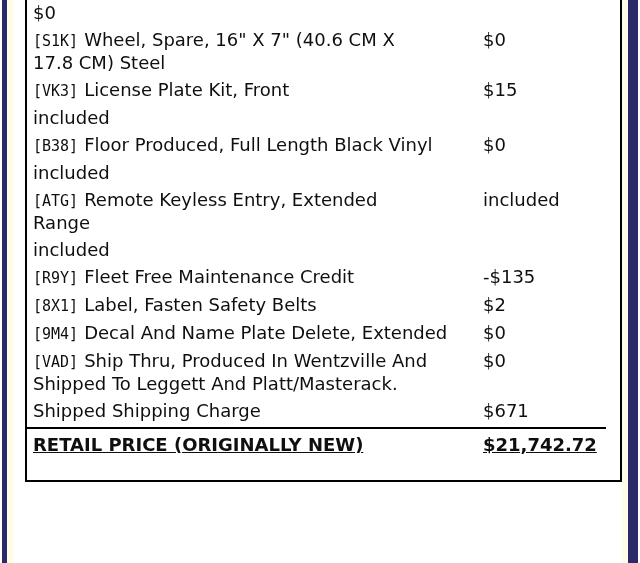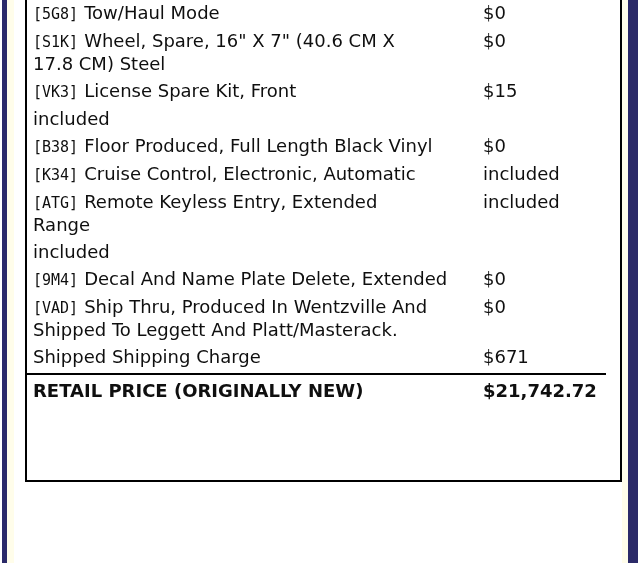--- a/index.html
+++ b/index.html
@@ -68,73 +68,80 @@
     height: 0;
     border-top: 2px solid #000000;
     margin: 2px 14px 4px -6px;
   }
   .total-row .left,
   .total-row .price {
     font-weight: bold;
   }
   .total-row {
     line-height: 24px;
+    text-decoration: underline;
   }
 </style>
 </head>
 <body>
 
 <div class="cream cream-left" style="background: rgb(255, 253, 234);"></div>
 <div class="cream cream-right" style="background: rgb(255, 253, 234);"></div>
 <div class="stripe stripe-left" style="background: rgb(43, 42, 104);"></div>
 <div class="stripe stripe-right" style="background: rgb(43, 42, 104);"></div>
 
 <div class="options-box">
   <div id="rows">
   <div class="row">
-    <span class="left"><span class="code">[5G8]</span><span class="desc">Tow/Haul Mode</span></span>
     <span class="price">$0</span>
   </div>
 
   <div class="row">
     <span class="left"><span class="code">[S1K]</span><span class="desc">Wheel, Spare, 16" X 7" (40.6 CM X
 17.8 CM) Steel</span></span>
     <span class="price">$0</span>
   </div>
 
   <div class="row">
-    <span class="left"><span class="code">[VK3]</span><span class="desc">License Spare Kit, Front</span></span>
+    <span class="left"><span class="code">[VK3]</span><span class="desc">License Plate Kit, Front</span></span>
     <span class="price">$15</span>
   </div>
 
   <div class="row">
     <span class="price">included</span>
   </div>
 
   <div class="row">
     <span class="left"><span class="code">[B38]</span><span class="desc">Floor Produced, Full Length Black Vinyl</span></span>
     <span class="price">$0</span>
   </div>
 
   <div class="row">
-    <span class="left"><span class="code">[K34]</span><span class="desc">Cruise Control, Electronic, Automatic</span></span>
     <span class="price">included</span>
   </div>
 
   <div class="row">
     <span class="left"><span class="code">[ATG]</span><span class="desc">Remote Keyless Entry, Extended
 Range</span></span>
     <span class="price">included</span>
   </div>
 
   <div class="row">
     <span class="price">included</span>
   </div>
 
+  <div class="row">
+    <span class="left"><span class="code">[R9Y]</span><span class="desc">Fleet Free Maintenance Credit</span></span>
+    <span class="price">-$135</span>
+  </div>
 
+  <div class="row">
+    <span class="left"><span class="code">[8X1]</span><span class="desc">Label, Fasten Safety Belts</span></span>
+    <span class="price">$2</span>
+  </div>
 
   <div class="row">
     <span class="left"><span class="code">[9M4]</span><span class="desc">Decal And Name Plate Delete, Extended</span></span>
     <span class="price">$0</span>
   </div>
 
   <div class="row">
     <span class="left"><span class="code">[VAD]</span><span class="desc">Ship Thru, Produced In Wentzville And
 Shipped To Leggett And Platt/Masterack.</span></span>
     <span class="price">$0</span>

